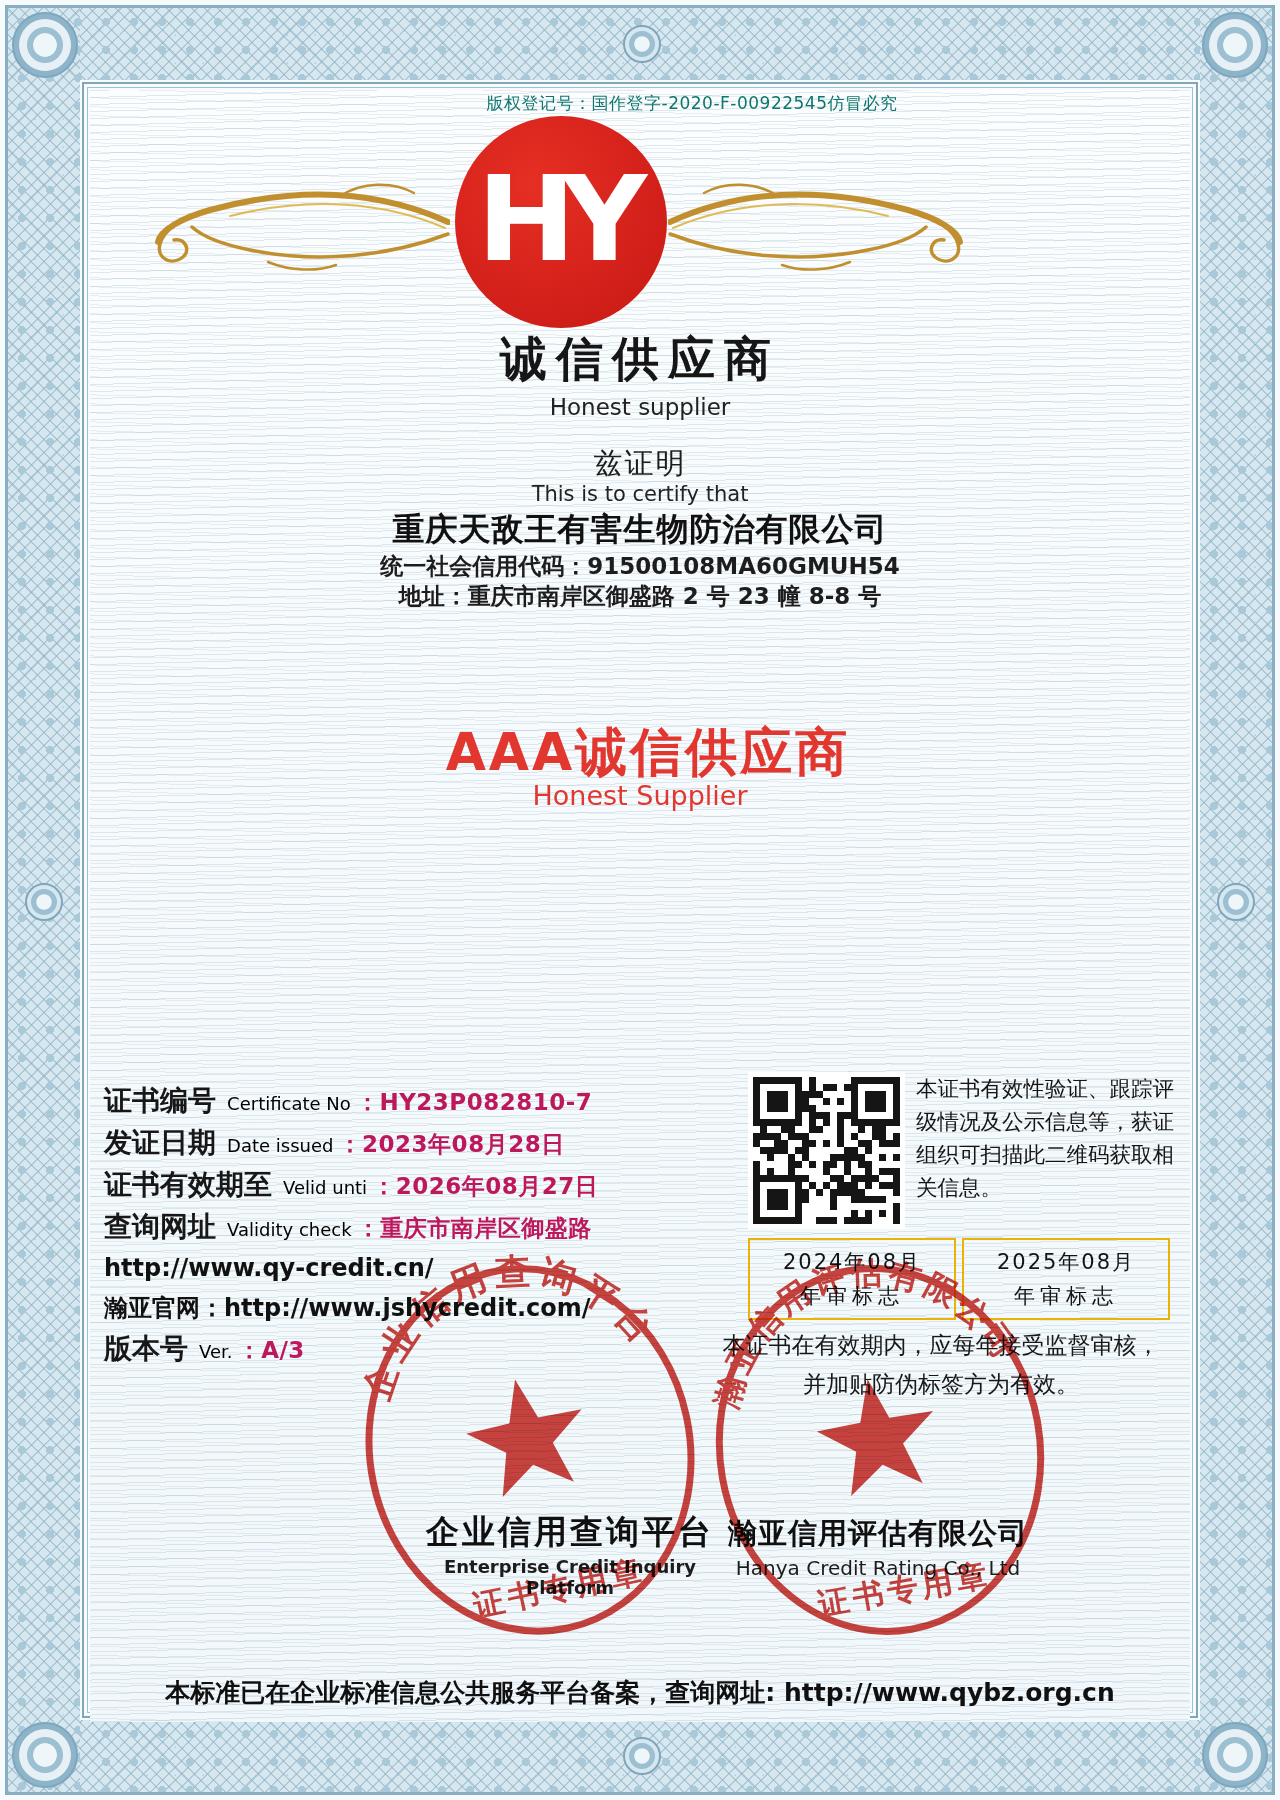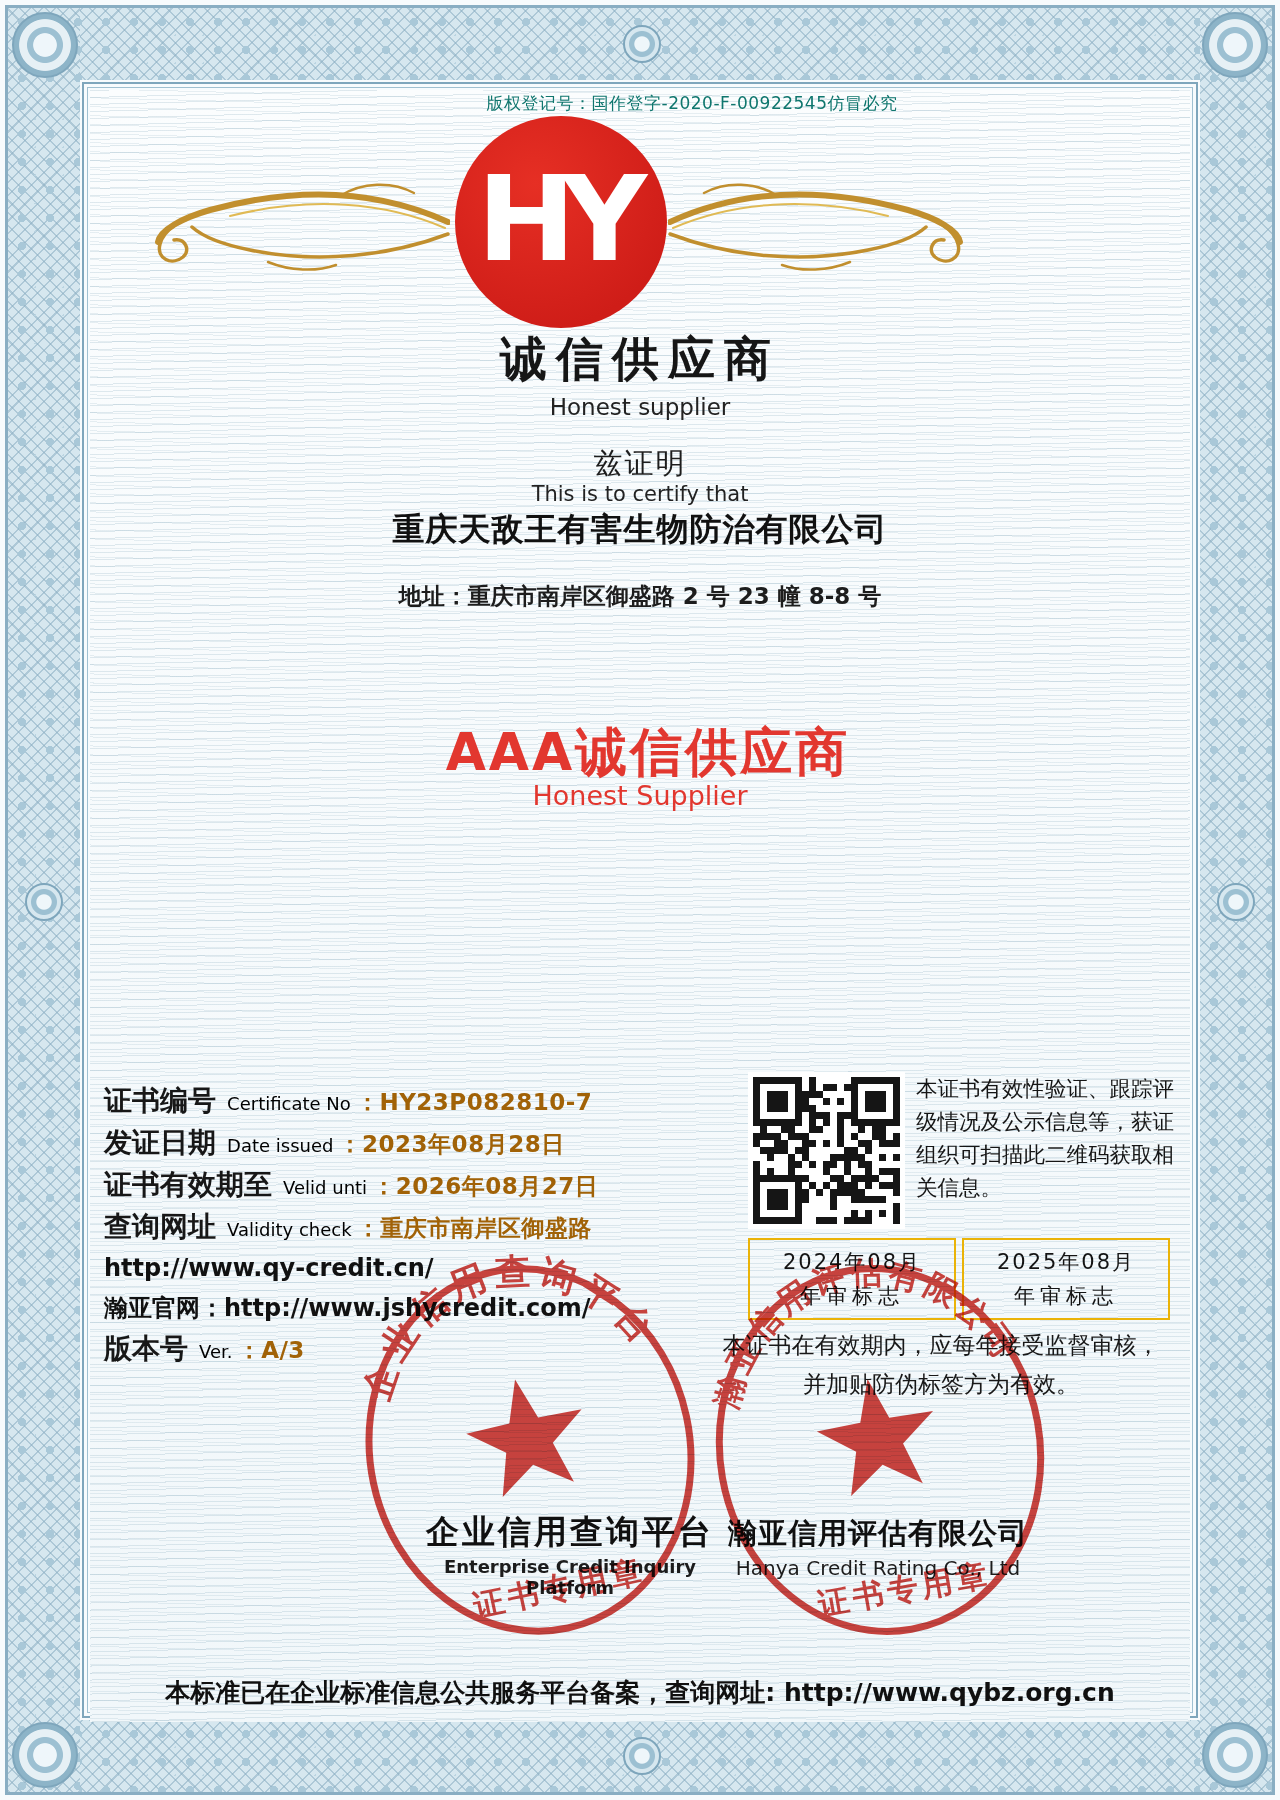--- a/index.html
+++ b/index.html
@@ -58,21 +58,21 @@
   .certify-en{left:0;right:0;top:482px;text-align:center;font-size:21px;color:#222;}
   .company{left:0;right:0;top:508px;text-align:center;font-size:32px;font-weight:700;letter-spacing:1px;color:#111;}
   .credit-code{left:0;right:0;top:551px;text-align:center;font-size:23px;font-weight:600;color:#1d1d1d;}
   .address{left:0;right:0;top:581px;text-align:center;font-size:23px;font-weight:600;color:#1d1d1d;}
   .rating-cn{left:0;right:0;top:718px;text-align:center;font-size:52px;font-weight:700;letter-spacing:3px;color:#e2372f;padding-left:16px;}
   .rating-en{left:0;right:0;top:780px;text-align:center;font-size:27px;color:#e2372f;}
   .details{left:104px;top:1086px;width:560px;}
   .detail-row{margin-bottom:9px;white-space:nowrap;line-height:29px;}
   .d-cn{font-size:28px;font-weight:600;color:#171717;}
   .d-en{font-size:18px;color:#000000;margin-left:6px;}
-  .d-val{font-size:23px;font-weight:600;color:#a16207;letter-spacing:0.5px;}
+  .d-val{font-size:23px;font-weight:600;color:#be185d;letter-spacing:0.5px;}
   .d-url{font-size:24px;font-weight:600;color:#111;}
   .qr-wrap{left:748px;top:1072px;background:#fff;padding:5px;line-height:0;}
   .qr-note{left:916px;top:1072px;width:262px;font-size:21.5px;line-height:33px;color:#151515;font-weight:500;}
   .annual-box{top:1238px;width:204px;height:78px;border:2px solid #eab308;
     display:flex;flex-direction:column;align-items:center;justify-content:center;gap:6px;}
   .annual-box .a1{font-size:21px;letter-spacing:2px;color:#141414;}
   .annual-box .a2{font-size:21px;letter-spacing:5px;color:#141414;}
   .box1{left:748px;} .box2{left:962px;}
   .note{left:700px;top:1326px;width:482px;text-align:center;font-size:23px;line-height:39px;color:#181818;}
   .org{text-align:center;}
@@ -133,20 +133,21 @@
   <div class="abs logo-circle">
     <span>HY</span>
   </div>
 
   <div class="abs title-cn">诚信供应商</div>
   <div class="abs title-en">Honest supplier</div>
 
   <div class="abs certify-cn">兹证明</div>
   <div class="abs certify-en">This is to certify that</div>
   <div class="abs company">重庆天敌王有害生物防治有限公司</div>
+  <div class="abs credit-code">统一社会信用代码：91500108MA60GMUH54</div>
   <div class="abs address">地址：重庆市南岸区御盛路 2 号 23 幢 8-8 号</div>
 
   <div class="abs rating-cn">AAA诚信供应商</div>
   <div class="abs rating-en">Honest Supplier</div>
 
   <div class="abs details">
     <div class="detail-row">
       <span class="d-cn">证书编号</span>
       <span class="d-en">Certificate No</span>
       <span class="d-val">：HY23P082810-7</span>

